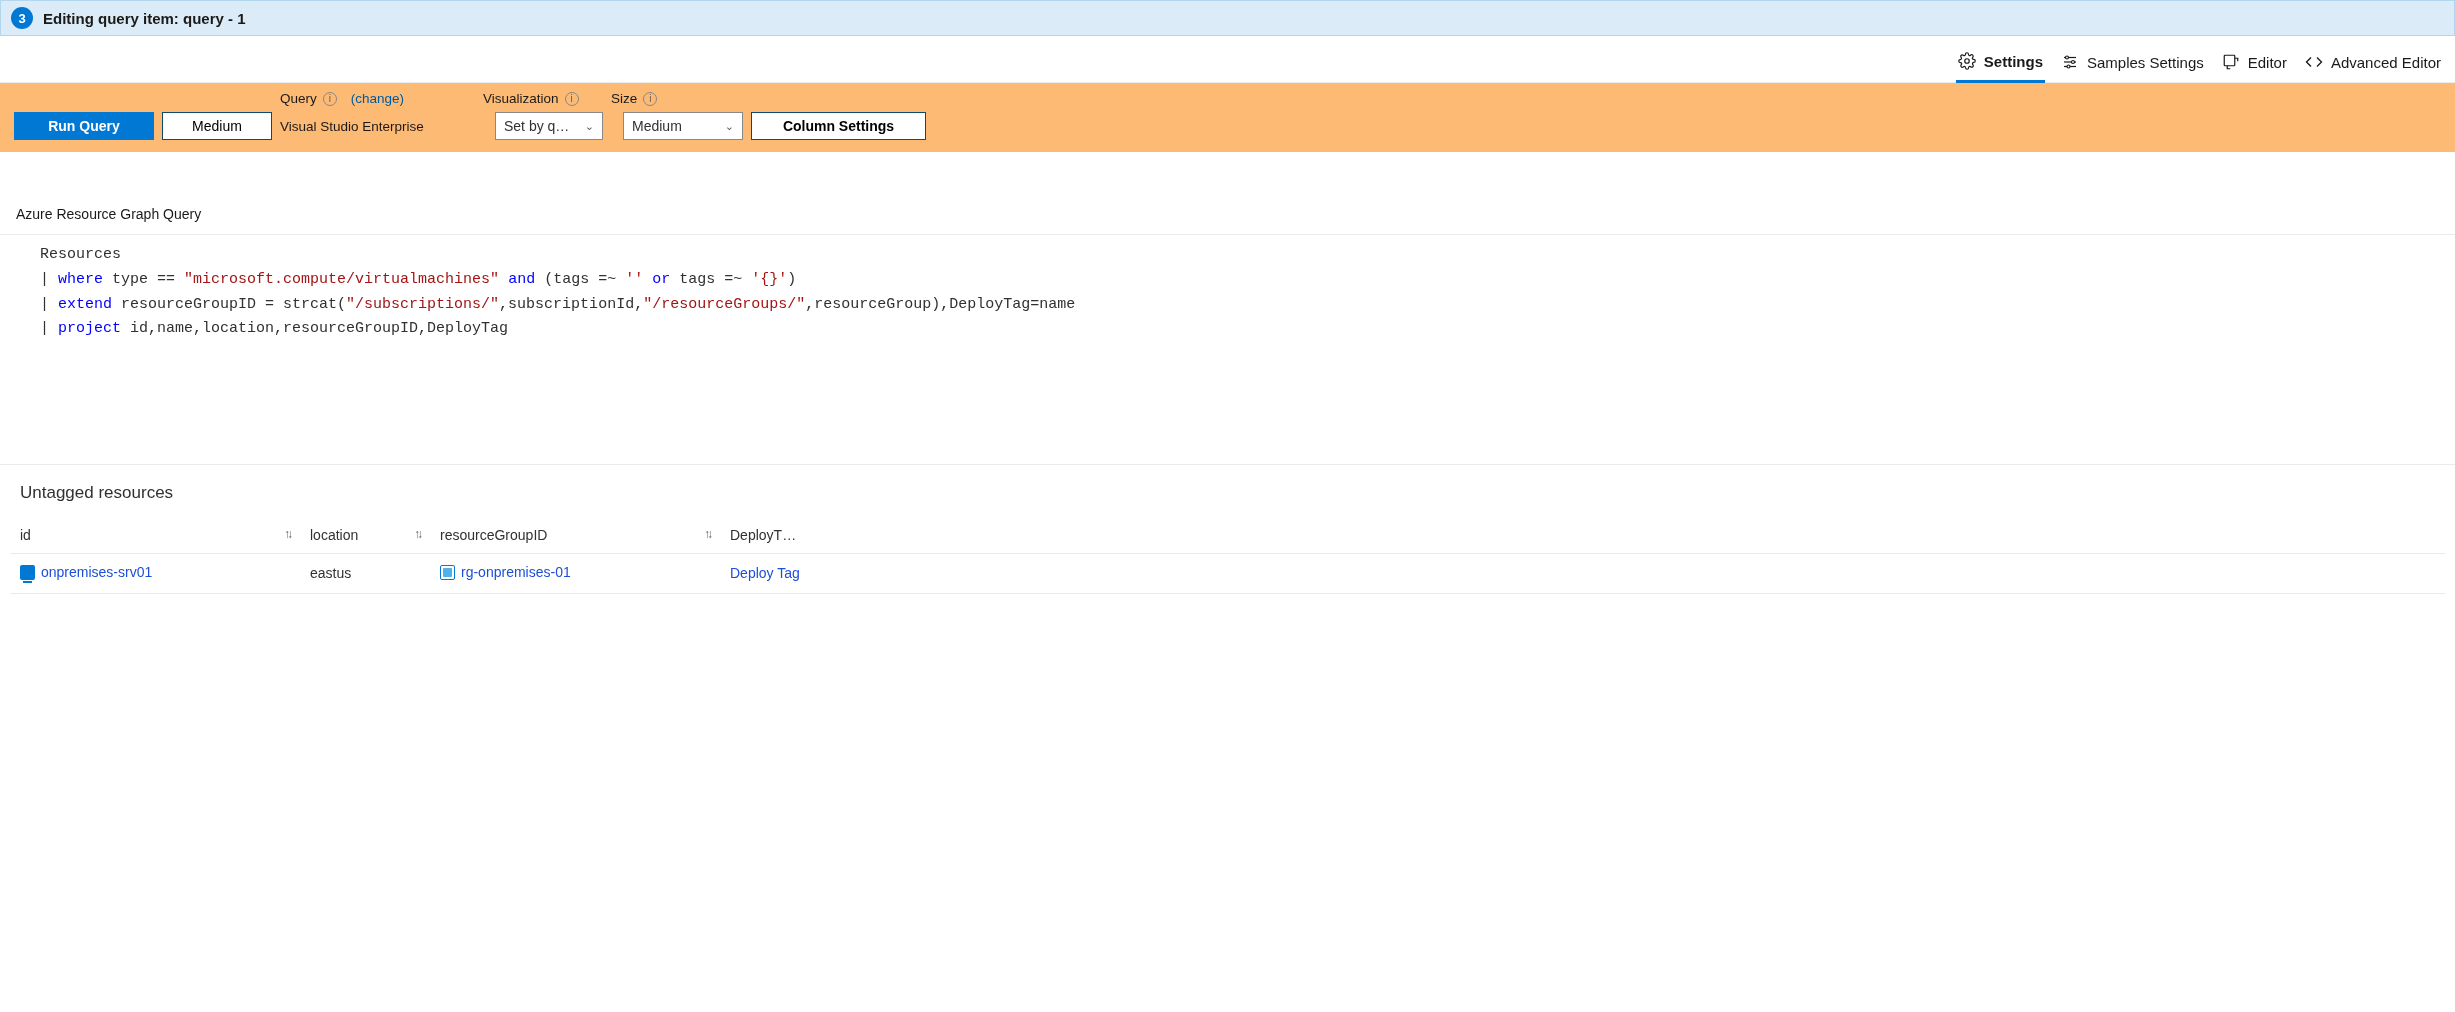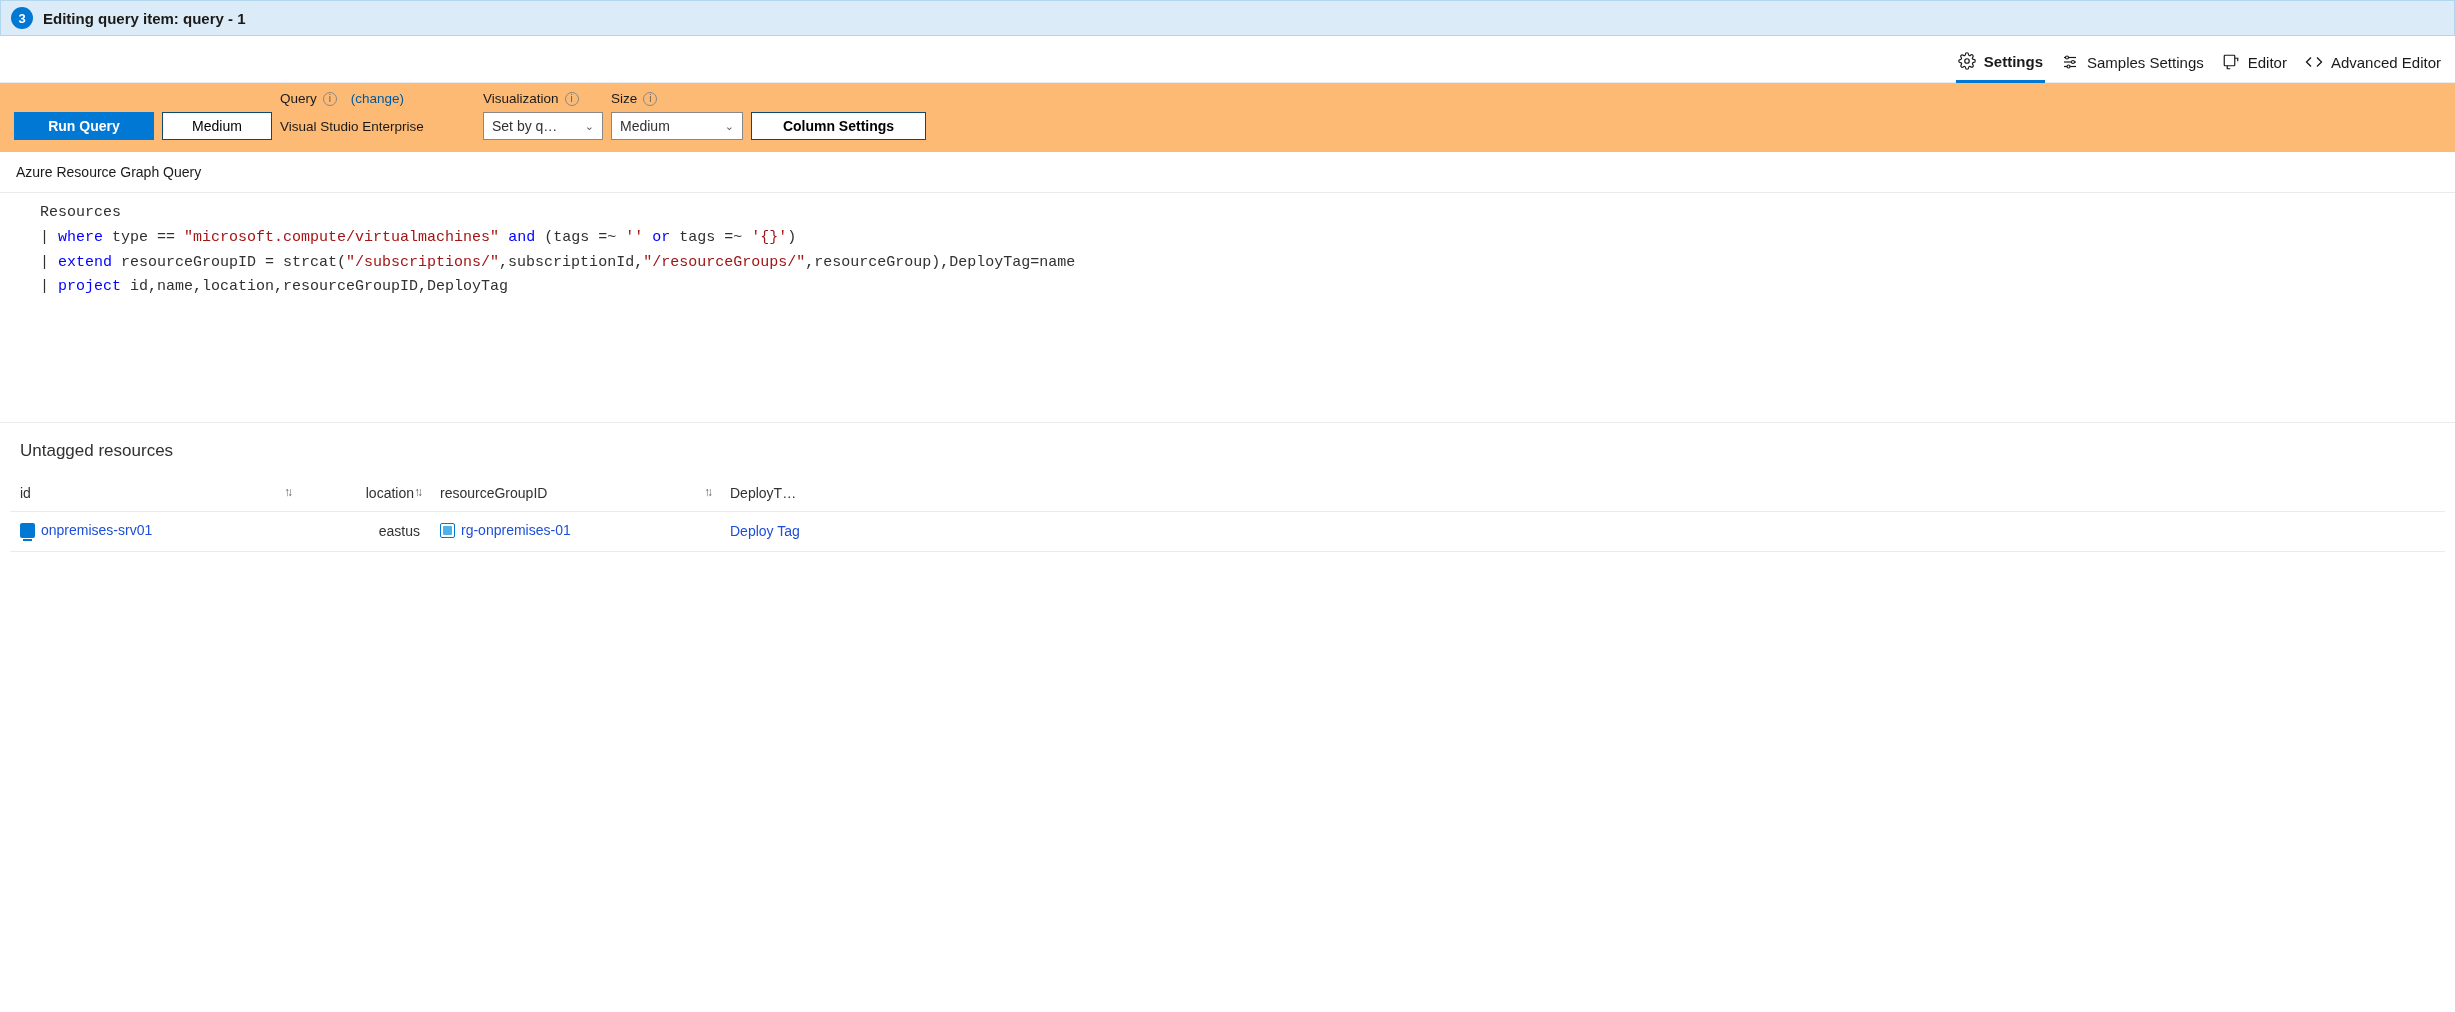--- a/index.html
+++ b/index.html
@@ -97,31 +97,33 @@
     }
     .select {
       border: 1px solid #8a8886;
       background: #fff;
       padding: 5px 8px;
       font-size: 14px;
       display: flex;
       justify-content: space-between;
       align-items: center;
       cursor: pointer;
+      margin-left: 12px;
     }
     .select .chev { font-size: 11px; color: #605e5c; }
     .link { color: #005a9e; cursor: pointer; }
     .query-link { font-size: 13.5px; margin-left: 8px; }
 
     .section-label {
       padding: 12px 16px;
       font-size: 14px;
       color: #1b1a19;
       border-bottom: 1px solid #edebe9;
       background:#fff;
+      margin-top:42px;
     }
 
     
     .code {
       font-family: "Consolas", "Courier New", monospace;
       font-size: 15px;
       line-height: 1.65;
       padding: 8px 14px 8px 40px;
       white-space: pre;
       min-height: 230px;
@@ -155,21 +157,21 @@
       border-bottom: 1px solid #edebe9;
       font-size: 14px;
     }
     .res-link { color: #1d4ed8; cursor: pointer; display:inline-flex; align-items:center; gap:6px;}
     .res-icon { width:15px; height:15px; display:inline-block; }
     .vm-icon { background:#0078d4; border-radius:2px; position:relative;}
     .vm-icon::after{content:"";position:absolute;bottom:-3px;left:3px;right:3px;height:2px;background:#0078d4;}
     .rg-icon { border:1.5px solid #0078d4; border-radius:2px; position:relative;}
     .rg-icon::after{content:"";position:absolute;inset:2px;background:#50b0e8;border-radius:1px;}
     th:nth-child(1),td:nth-child(1){width:290px;}
-    th:nth-child(2),td:nth-child(2){width:130px;text-align:right;}
+    th:nth-child(2),td:nth-child(2){width:130px;}
     th:nth-child(3),td:nth-child(3){width:290px;}
     th:nth-child(4),td:nth-child(4){width:auto;}
   </style>
 </head>
 <body>
 
 <div class="header-bar">
   <div class="step-badge">3</div>
   <div class="header-title">Editing query item: query - 1</div>
 </div>

